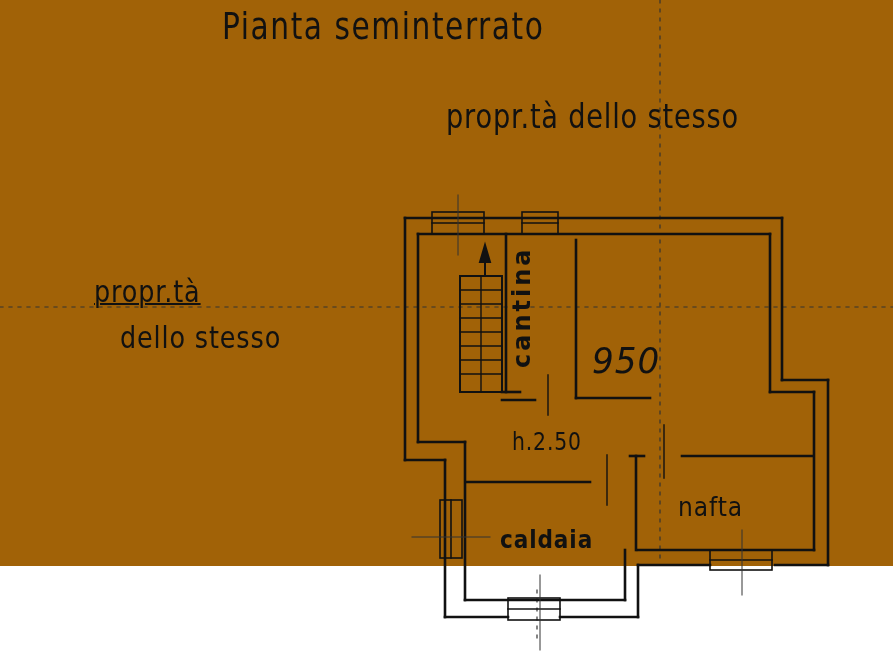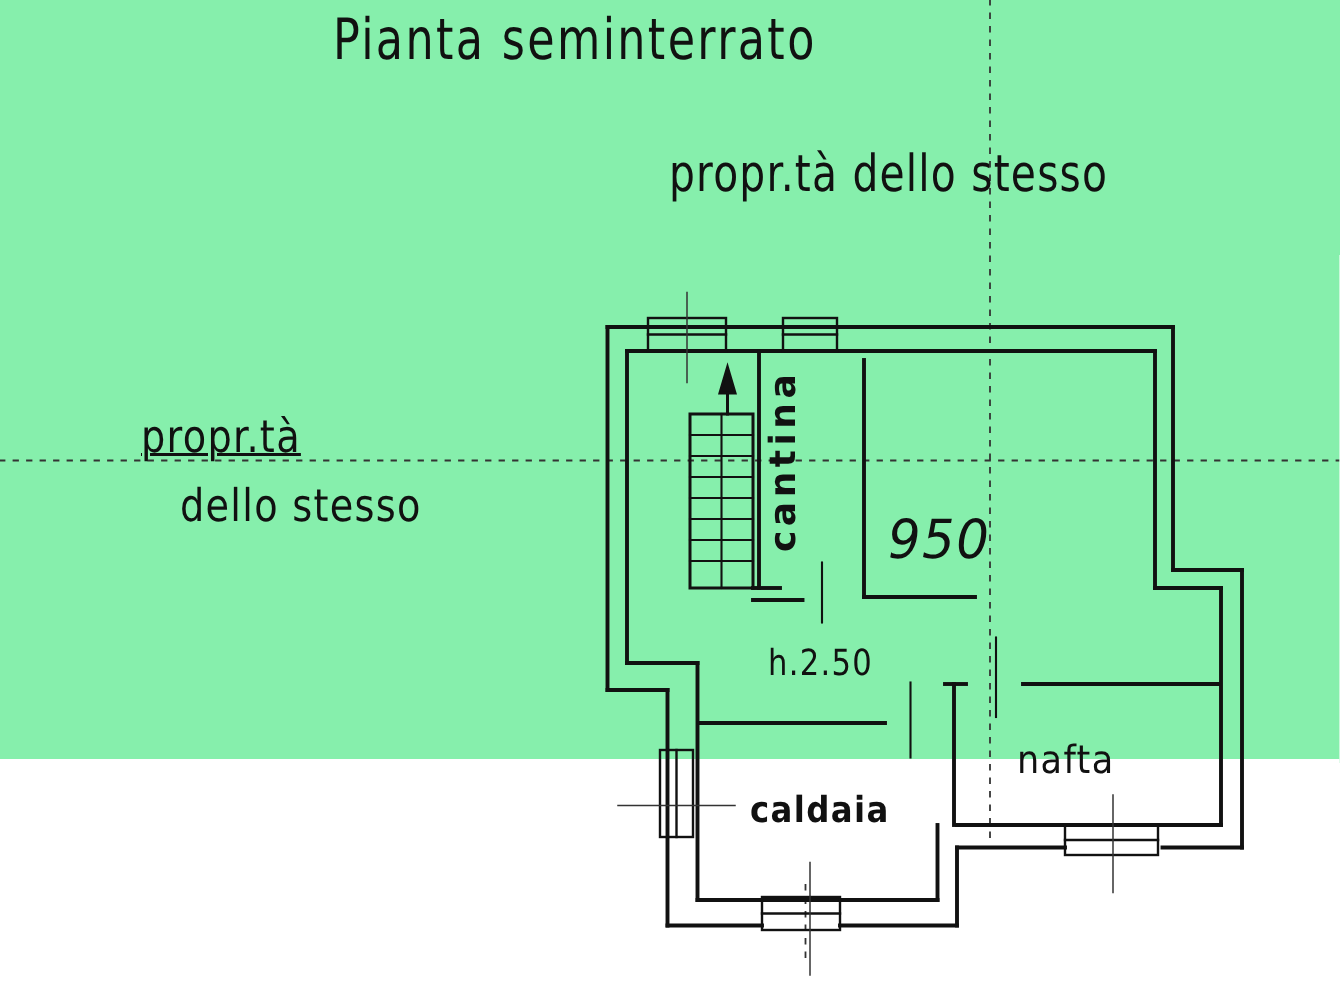--- a/index.html
+++ b/index.html
@@ -1,17 +1,17 @@
 <!DOCTYPE html>
 <html><head>
 <meta charset="utf-8">
 <style>
   html, body { margin: 0; padding: 0; background: #ffffff; }
   body { width: 893px; height: 670px; overflow: hidden; position: relative; }
-  .sheet { position: absolute; left: 0; top: 0; width: 893px; height: 506px; background: #86efac; }
+  .sheet { position: absolute; left: 0; top: 0; width: 893px; height: 566px; background: #a16207; }
   svg { position: absolute; left: 0; top: 0; }
   .hand {
     position: absolute; color: #111; white-space: nowrap;
     font-family: "DejaVu Sans", sans-serif; font-weight: normal;
     letter-spacing: 1px;
   }
   .title { left: 222px; top: 4px; font-size: 38px; transform: scaleX(0.78); transform-origin: left top; letter-spacing: 2px; }
   .neighbor-top { left: 446px; top: 96px; font-size: 34px; transform: scaleX(0.8); transform-origin: left top; }
   .neighbor-left-1 { left: 94px; top: 274px; font-size: 30px; transform: scaleX(0.85); transform-origin: left top; text-decoration: underline; text-decoration-thickness: 2px; }
   .neighbor-left-2 { left: 120px; top: 320px; font-size: 30px; transform: scaleX(0.85); transform-origin: left top; }

